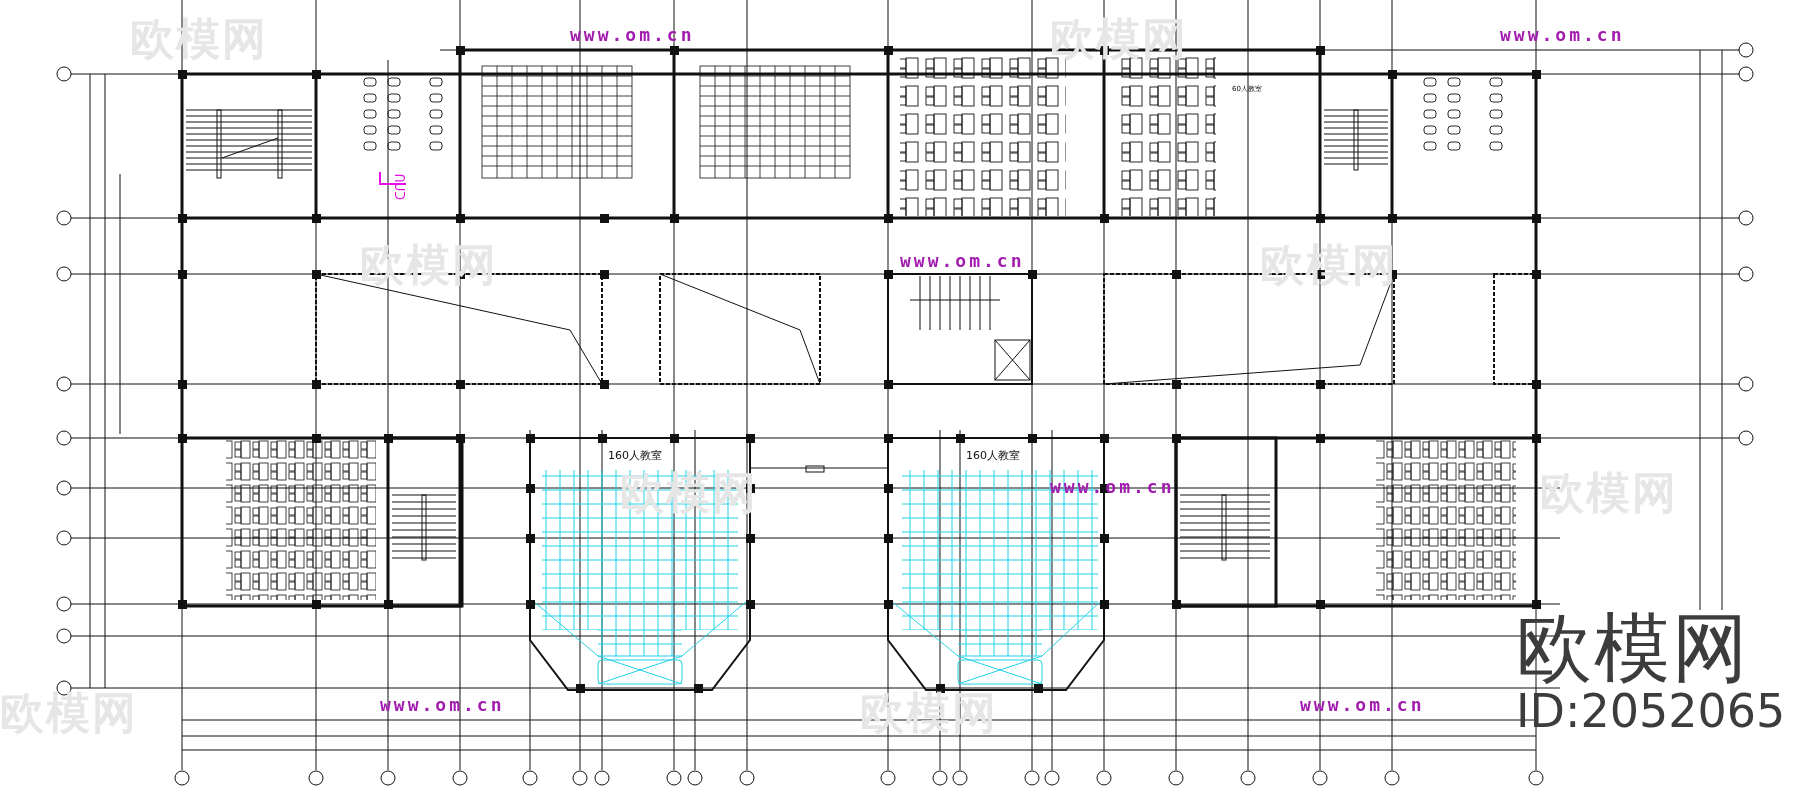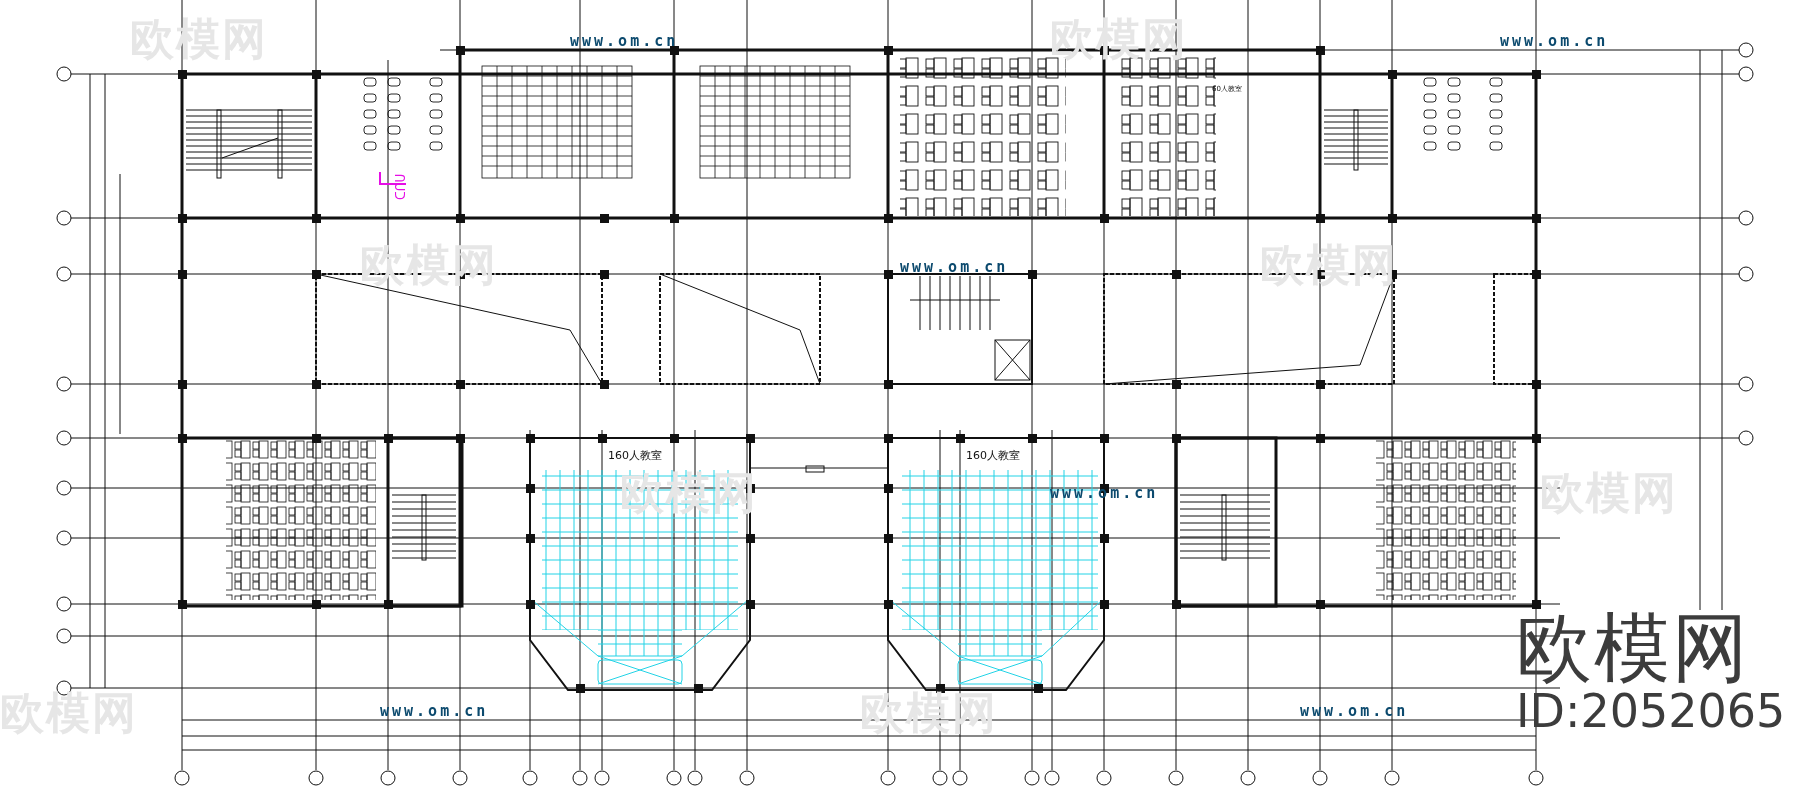--- a/index.html
+++ b/index.html
@@ -1,24 +1,24 @@
 <!DOCTYPE html>
 <html><head>
 <meta charset="utf-8">
 <style>
   html,body{margin:0;padding:0;background:#fff;}
   body{width:1800px;height:786px;position:relative;overflow:hidden;font-family:"DejaVu Sans",sans-serif;}
   #plan{position:absolute;left:0;top:0;width:1800px;height:786px;}
   .wm{position:absolute;color:#e6e6e6;font-weight:bold;white-space:nowrap;pointer-events:none;}
   .wm-logo{font-size:44px;letter-spacing:2px;}
-  .wm-url{font-size:15px;letter-spacing:3px;color:#0c4a6e;font-family:"DejaVu Sans Mono",monospace;margin-top:8px;}
+  .wm-url{font-size:18px;letter-spacing:3px;color:#a21caf;font-family:"DejaVu Sans Mono",monospace;}
   .brand{position:absolute;left:1516px;top:598px;font-size:76px;color:#3c3c3c;font-family:"DejaVu Sans",sans-serif;letter-spacing:2px;}
   .brand-id{position:absolute;left:1516px;top:684px;font-size:46px;color:#3c3c3c;font-family:"DejaVu Sans",sans-serif;}
   .room-label{position:absolute;font-size:11px;color:#111;font-family:"DejaVu Sans",sans-serif;}
-  .small-label{position:absolute;font-size:7px;color:#111;font-family:"DejaVu Sans",sans-serif;}
+  .small-label{position:absolute;font-size:7px;color:#111;font-family:"DejaVu Sans",sans-serif;margin-left:20px;}
 </style>
 </head>
 <body>
 
 <svg id="plan" viewBox="0 0 1800 786" xmlns="http://www.w3.org/2000/svg">
   <g stroke="#111" stroke-width="1" fill="none">
 
     <g>
       <line x1="182" y1="0" x2="182" y2="770"></line>
       <line x1="316" y1="0" x2="316" y2="770"></line>

